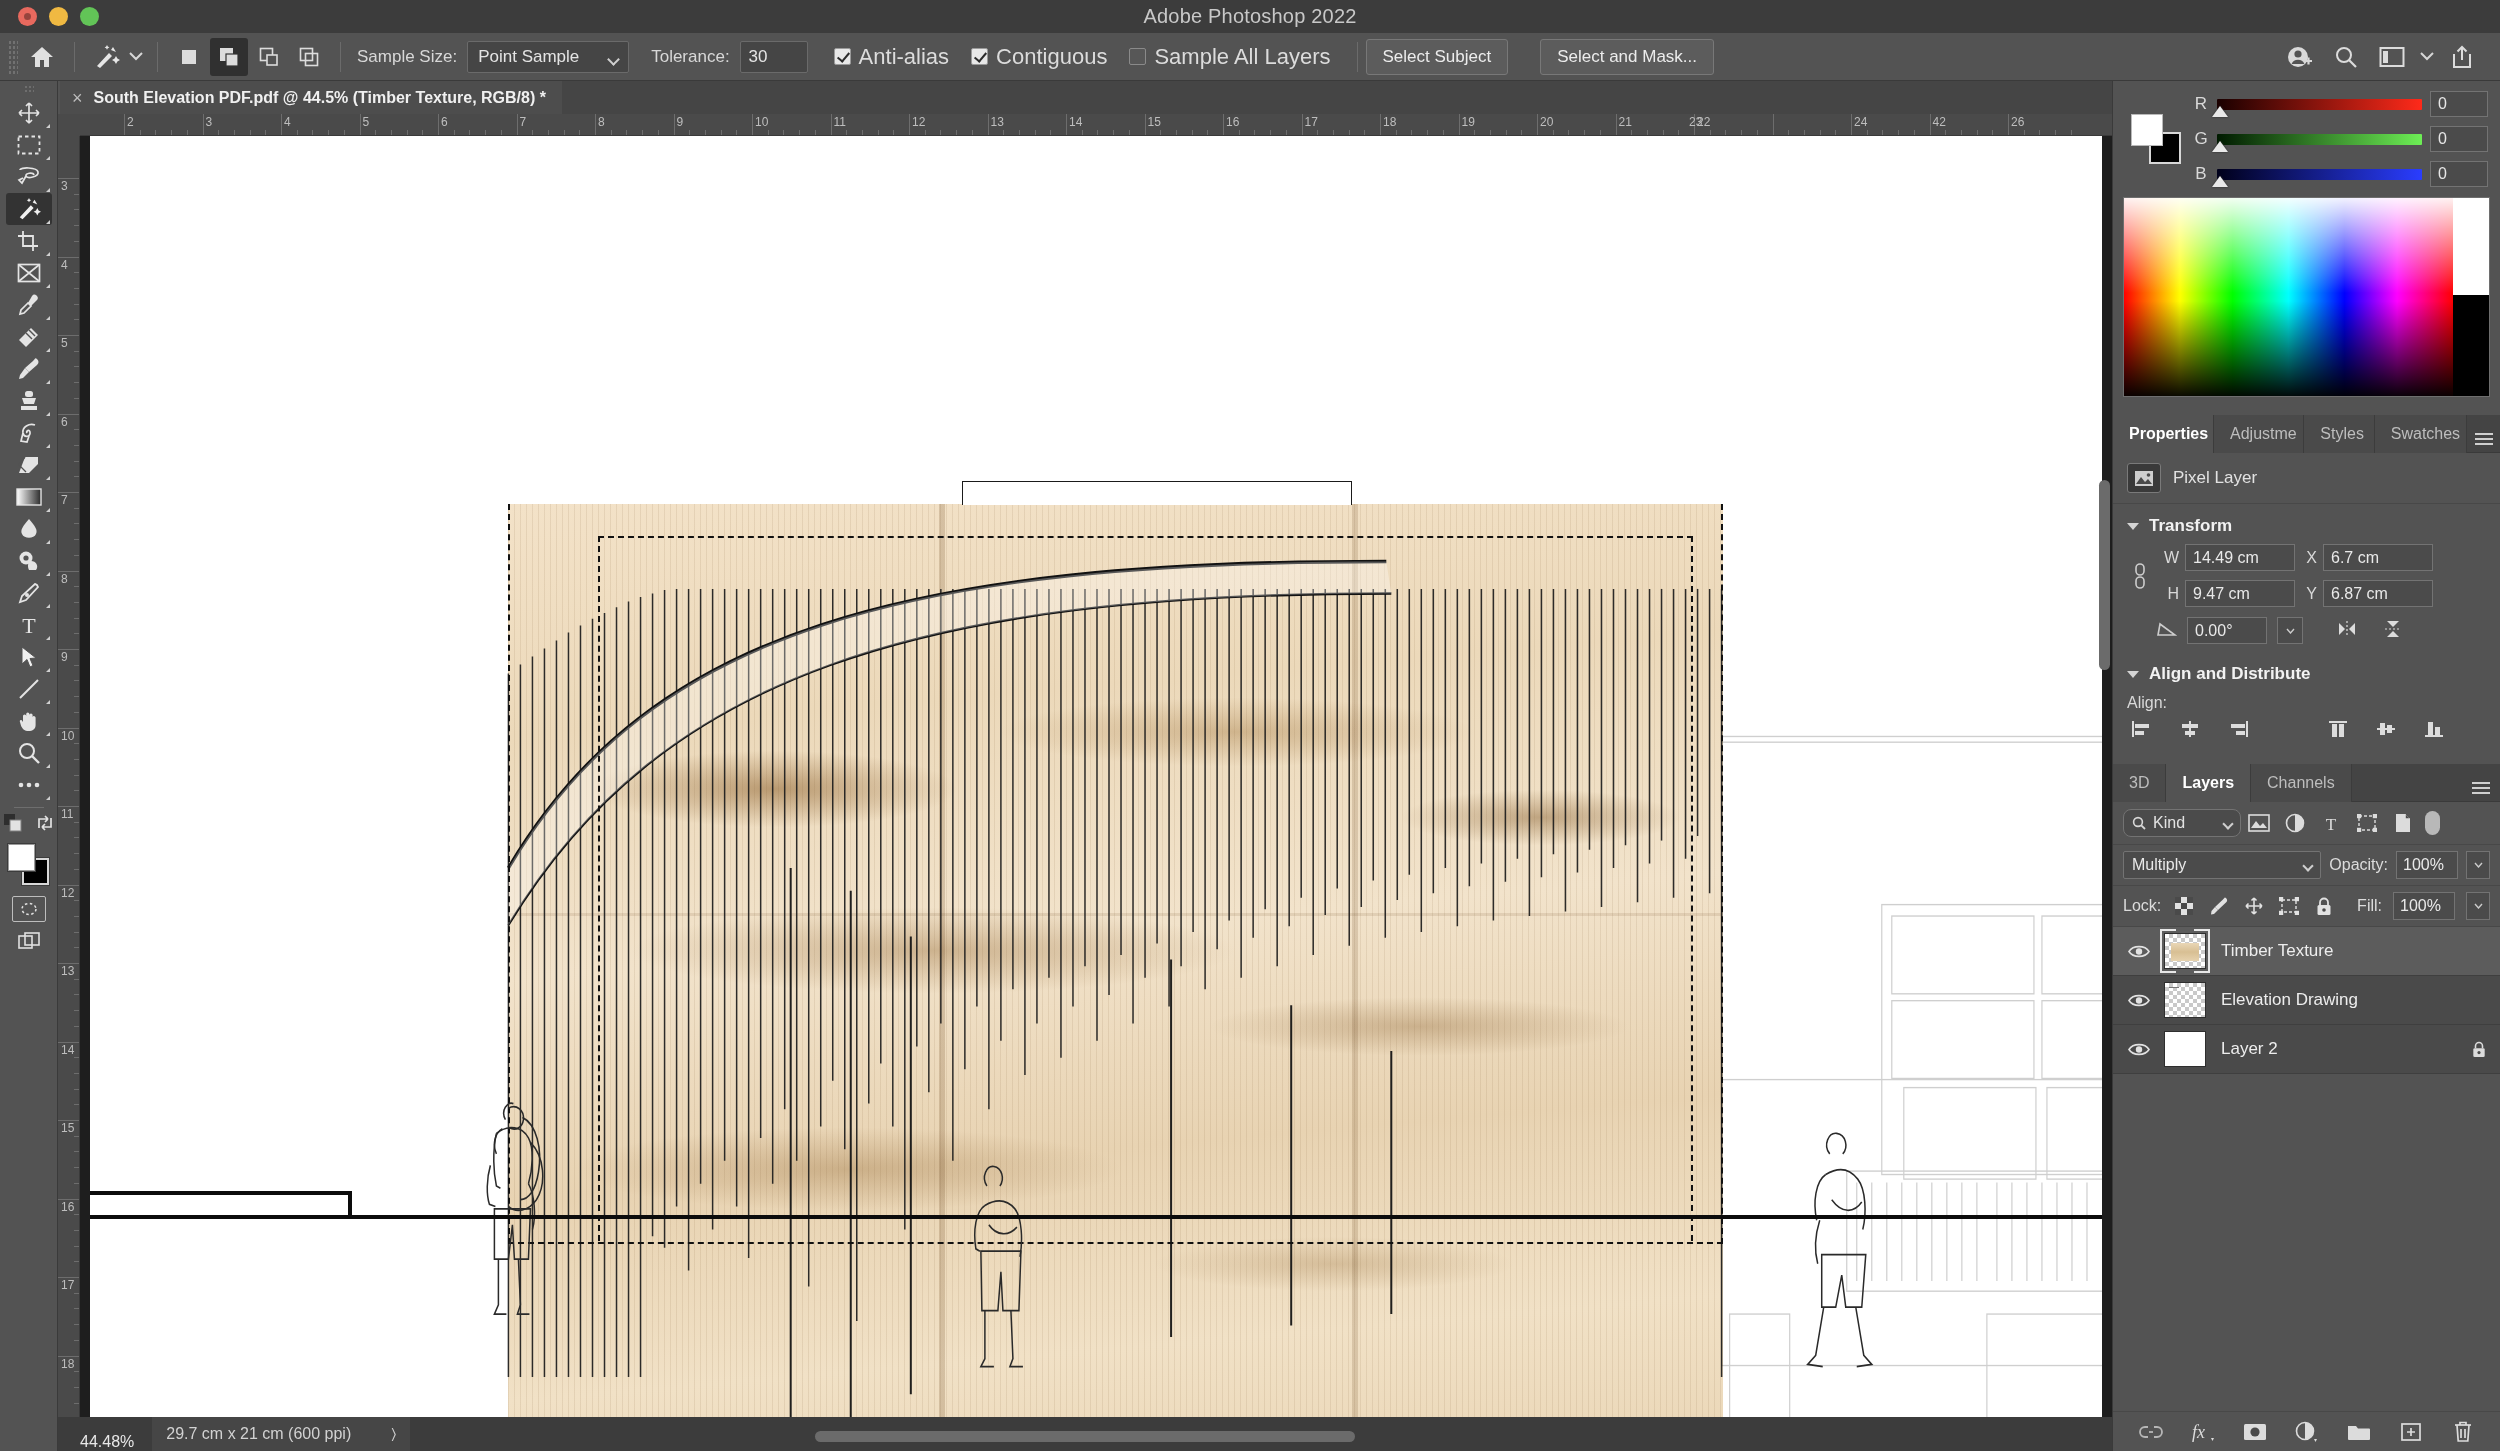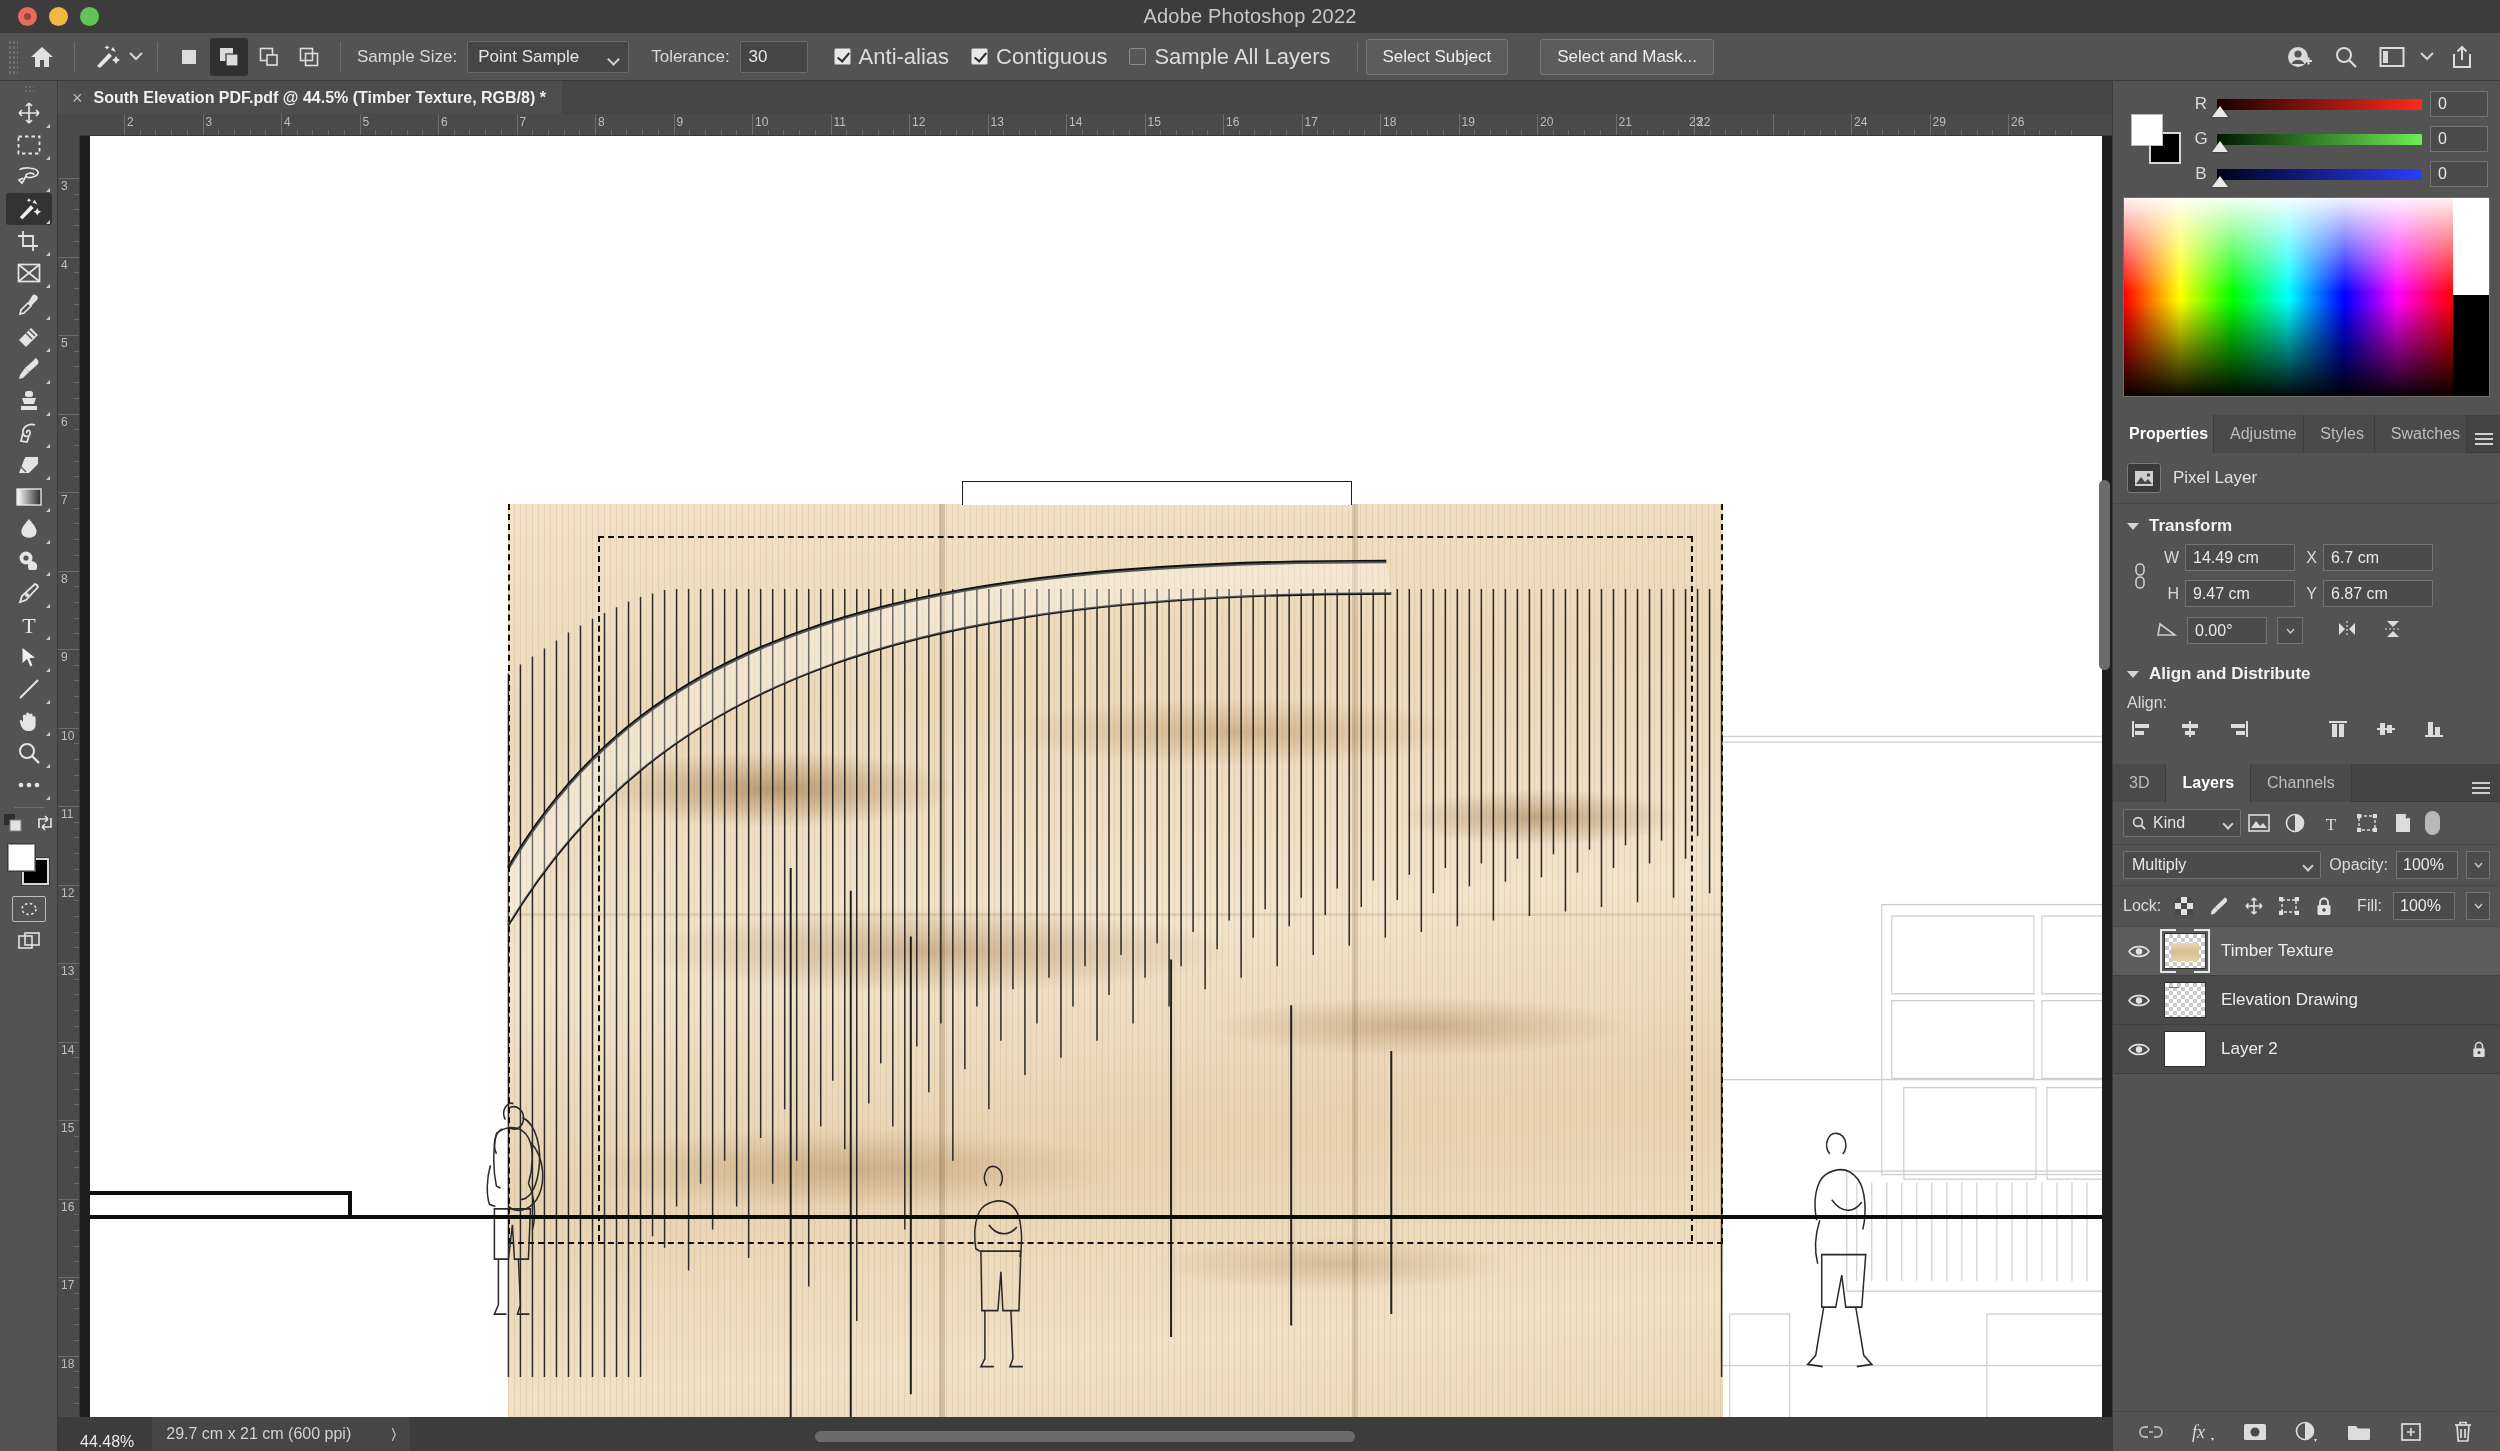--- a/index.html
+++ b/index.html
@@ -222,21 +222,21 @@
     display:flex; align-items:center; justify-content:center; color:#ccc; font-size:11px; }
   .flipbtns { display:flex; align-items:center; gap:26px; margin-left:24px; color:#dcdcdc; }
   .align-label { font-size:16px; color:#d9d9d9; padding:2px 14px 8px 14px; }
   .align-row { display:flex; align-items:center; gap:26px; padding:0 18px 12px 18px; color:#e0e0e0; }
   .align-gap { width:26px; }
 
   
   .lp-filter { display:flex; align-items:center; gap:0; padding:7px 10px;
     border-bottom:1px solid #484848; }
   .kindbox { position:relative; width:118px; height:28px; background:#4b4b4b;
-    border:1px solid #737373; border-radius:2px; display:flex; align-items:center;
+    border:1px solid #737373; border-radius:8px; display:flex; align-items:center;
     gap:7px; padding:0 20px 0 8px; color:#e2e2e2; font-size:16px; }
   .kindbox:after { content:""; position:absolute; right:8px; top:10px; width:6px; height:6px;
     border-left:2px solid #cfcfcf; border-bottom:2px solid #cfcfcf; transform:rotate(-45deg); }
   .lp-fico { width:36px; height:28px; display:flex; align-items:center;
     justify-content:center; color:#dcdcdc; }
   .toggle { width:22px; height:28px; display:flex; align-items:center; justify-content:center; }
   .toggle span { display:block; width:15px; height:24px; border-radius:8px;
     background:#b8b8b8; }
   .lp-blend { display:flex; align-items:center; gap:8px; padding:6px 10px;
     border-bottom:1px solid #484848; }
@@ -783,21 +783,21 @@
       <div class="tickm" style="left: 1745.9px;"></div>
       <div class="tickm" style="left: 1761.6px;"></div>
       <div class="tickm" style="left: 1777.3px;"></div>
       <div class="tick" style="left: 1793px;"></div>
       <div class="tlabel" style="left: 1793px;">24</div>
       <div class="tickm" style="left: 1808.7px;"></div>
       <div class="tickm" style="left: 1824.4px;"></div>
       <div class="tickm" style="left: 1840.1px;"></div>
       <div class="tickm" style="left: 1855.8px;"></div>
       <div class="tick" style="left: 1871.5px;"></div>
-      <div class="tlabel" style="left: 1871.5px;">29</div>
+      <div class="tlabel" style="left: 1871.5px;">42</div>
       <div class="tickm" style="left: 1887.2px;"></div>
       <div class="tickm" style="left: 1902.9px;"></div>
       <div class="tickm" style="left: 1918.6px;"></div>
       <div class="tickm" style="left: 1934.3px;"></div>
       <div class="tick" style="left: 1950px;"></div>
       <div class="tlabel" style="left: 1950px;">26</div>
       <div class="tickm" style="left: 1965.7px;"></div>
       <div class="tickm" style="left: 1981.4px;"></div>
       <div class="tickm" style="left: 1997.1px;"></div>
       <div class="tickm" style="left: 2012.8px;"></div>

